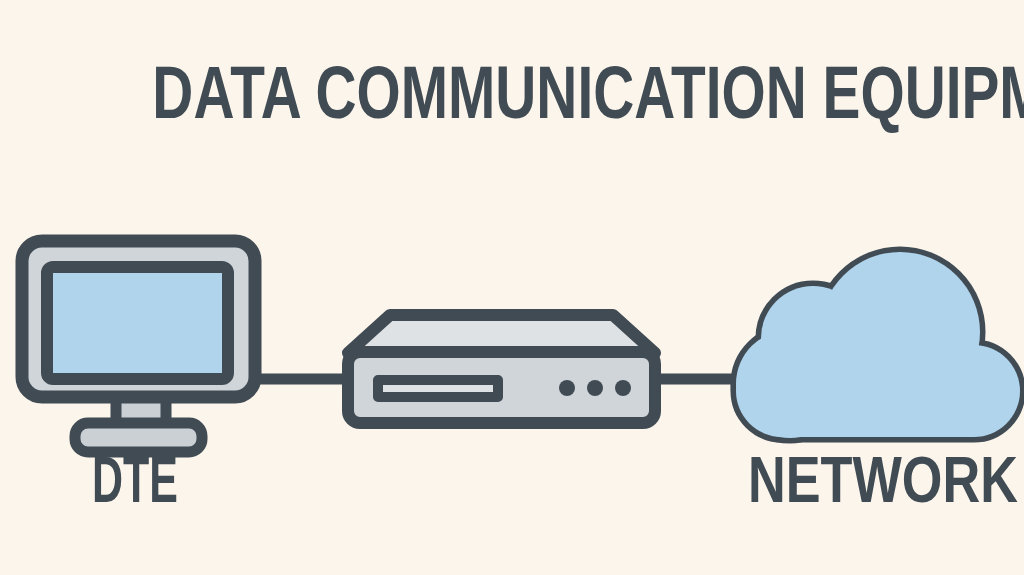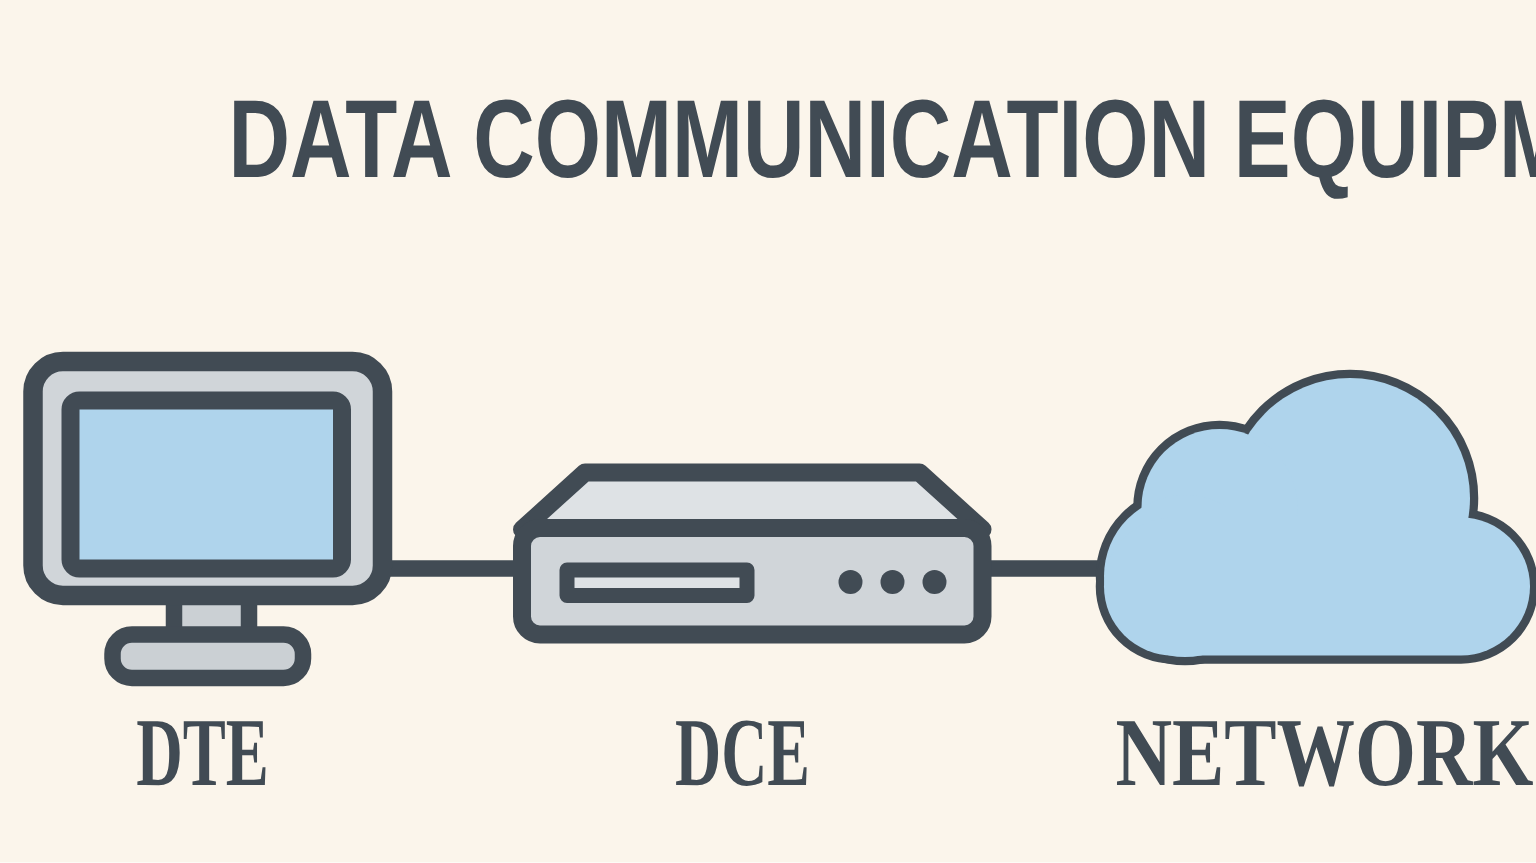--- a/index.html
+++ b/index.html
@@ -33,28 +33,27 @@
     transform-origin: 50% 50%;
     white-space: nowrap;
   }
   .diagram {
     position: absolute;
     top: 0;
     left: 0;
   }
   .node-label {
     position: absolute;
-    top: 470px;
+    top: 447px;
     transform: translateX(-50%);
     font-size: 65px;
     line-height: 65px;
     font-weight: bold;
     color: var(--ink, #414B54);
     white-space: nowrap;
-    font-family: Liberation Serif, serif;
   }
   
   .conn {
     stroke: var(--ink, #414B54);
     stroke-width: 11;
     stroke-linecap: butt;
   }
   .sw13 { stroke: var(--ink, #414B54); stroke-width: 13; stroke-linejoin: round; }
   .sw12 { stroke: var(--ink, #414B54); stroke-width: 12; stroke-linejoin: round; }
   .sw11 { stroke: var(--ink, #414B54); stroke-width: 11; stroke-linejoin: round; }
@@ -108,17 +107,16 @@
         <circle cx="900" cy="332" r="80"></circle>
         <circle cx="813" cy="338" r="52"></circle>
         <circle cx="790" cy="384" r="54"></circle>
         <rect x="736" y="345" width="284" height="92" rx="46"></rect>
       </g>
     </g>
   </svg>
 
   <div class="node-label" style="left:135px"><span class="fit" style="transform: scaleX(0.661538);">DTE</span></div>
 
-  <div class="node-label" style="left:495px"><span class="fit" style="transform: scaleX(0.655738);">DCE</span></div>
 
   <div class="node-label" style="left:883px"><span class="fit" style="transform: scaleX(0.804058);">NETWORK</span></div>
 
 </div>
 
 </body></html>

